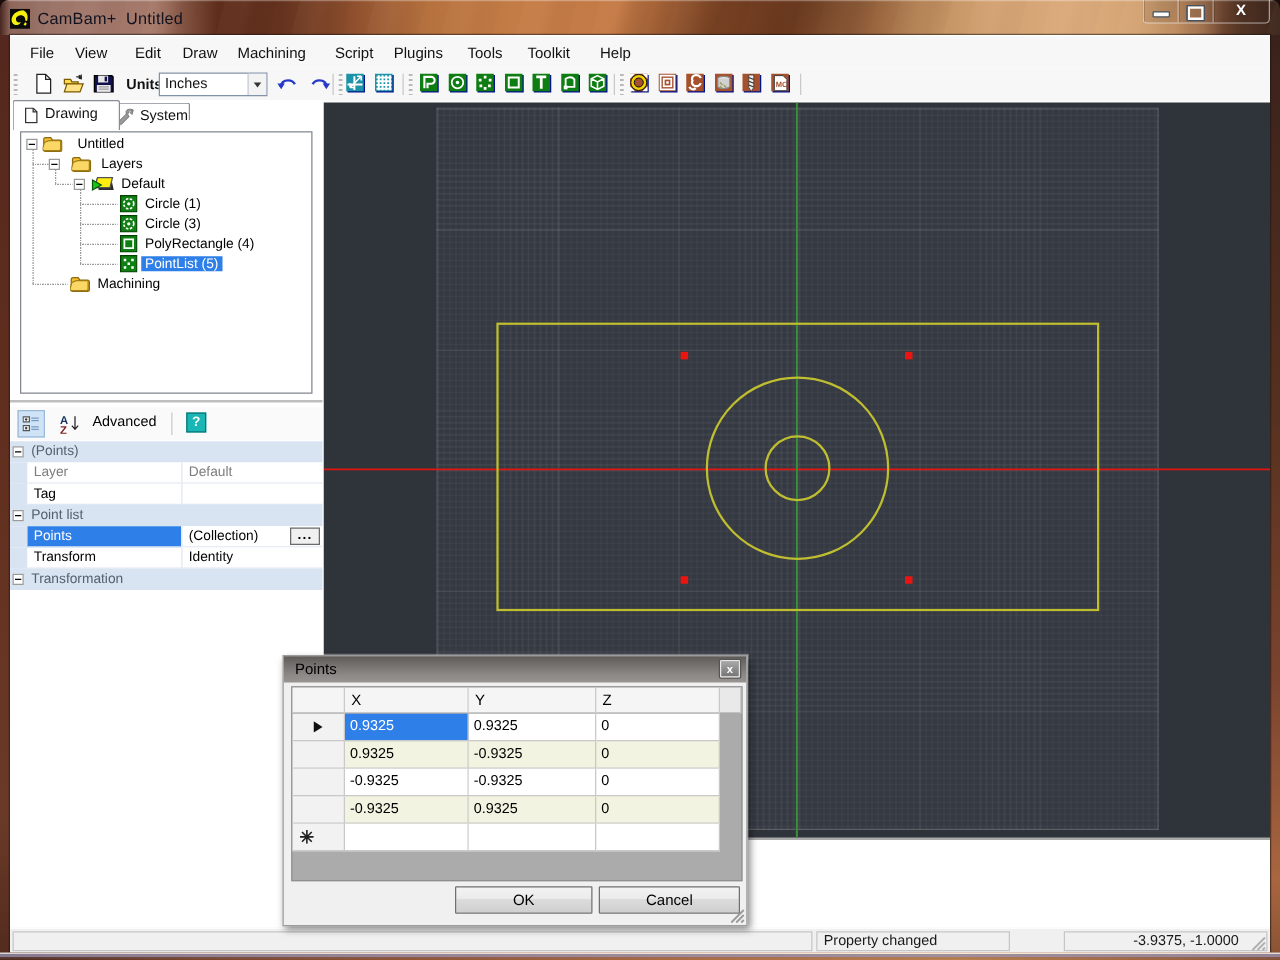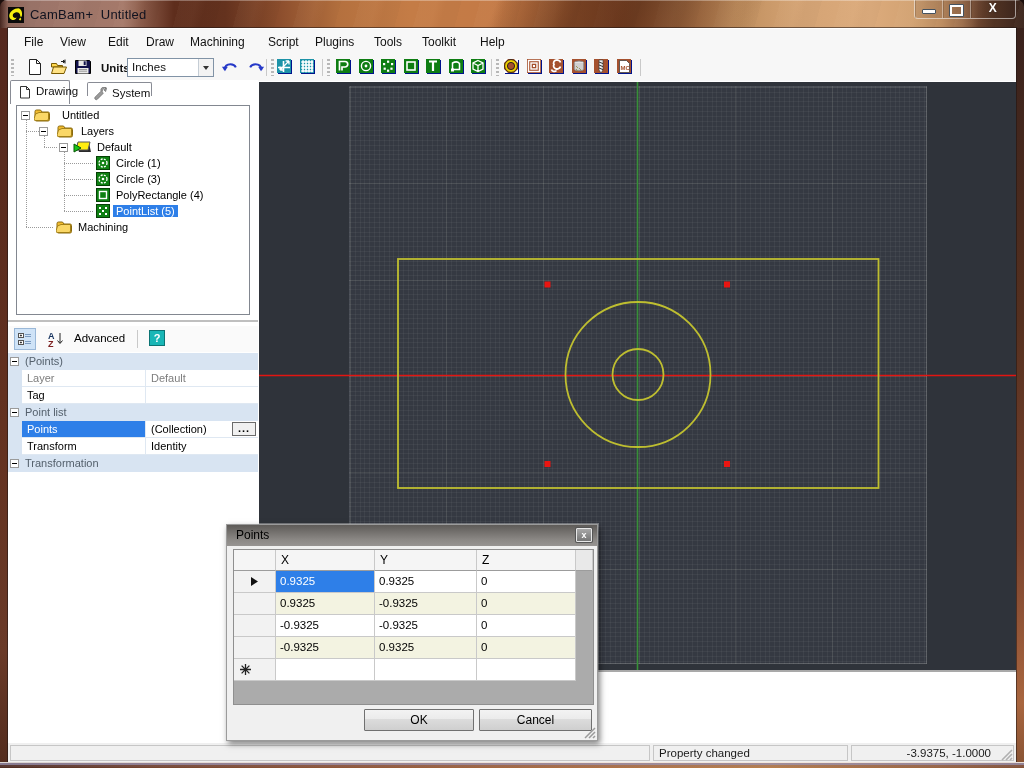--- a/index.html
+++ b/index.html
@@ -230,21 +230,21 @@
     </svg>
  <svg class="ticon" style="left:608px" width="18" height="18" viewBox="0 0 18 18">
       <rect x="2" y="2" width="14" height="14" fill="#00138c"></rect>
       <rect x="1" y="1" width="14" height="14" fill="#a5512e"></rect>
       <path d="M3.5 2.5 h7 l3 3 v9 h-10 Z" fill="#fff" stroke="#333" stroke-width="0.7"></path>
       <text x="4.6" y="11.5" font-size="6" font-weight="bold" fill="#a5512e" font-family="Liberation Sans">MC</text>
     </svg>
  <div class="tsep" style="left:632px"></div>
 </div>
 <div class="panel">
- <div class="tab" style="left:2px;top:0;width:60px;height:24px;border-bottom:none;border-radius:2px 2px 0 0;z-index:2">
+ <div class="tab" style="left:2px;top:0;width:86px;height:24px;border-bottom:none;border-radius:2px 2px 0 0;z-index:2">
    <svg style="position:absolute;left:8px;top:5px" width="12" height="13" viewBox="0 0 12 13">
         <path d="M1.5 0.5 h6 l3 3 v8.5 h-9 Z" fill="#fff" stroke="#333"></path>
         <path d="M7.5 0.5 v3 h3" fill="none" stroke="#333"></path>
       </svg>
    <span class="lab" style="left:25px">Drawing</span>
     </div>
  <div class="tab" style="left:79px;top:2px;width:65px;height:14px;border-bottom:none;border-radius:2px 2px 0 0;background:#fff">
    <svg style="position:absolute;left:6px;top:4px" width="15" height="14" viewBox="0 0 15 14">
         <path d="M12.6 1.2 a3.2 3.2 0 0 0 -3.4 5.2 L3.4 12.2 a1.5 1.5 0 0 1 -2.2 -2.2 L7 4.2 a3.2 3.2 0 0 1 5.2 -3.4 L10 3 l1.6 1.6 Z" fill="#9a9a9a" stroke="#6e6e6e" stroke-width="0.7"></path>
       </svg>
@@ -377,21 +377,21 @@
   <circle cx="379" cy="292.5" r="25.5" fill="none" stroke="#bebe30" stroke-width="1.8"></circle>
   <rect x="285.5" y="199.5" width="6" height="6" fill="#ea1511"></rect>
   <rect x="465" y="199.5" width="6" height="6" fill="#ea1511"></rect>
   <rect x="285.5" y="379" width="6" height="6" fill="#ea1511"></rect>
   <rect x="465" y="379" width="6" height="6" fill="#ea1511"></rect>
  </svg>
 </div>
 <div class="bstrip"></div>
 <div class="statusbar">
  <div class="scell" style="left:2px;width:640px"></div>
- <div class="scell" style="left:645px;width:195px;padding-left:5px">Property changed</div>
+ <div class="scell" style="left:645px;width:155px;padding-left:5px">Property changed</div>
  <div class="scell" style="left:843px;width:163px;text-align:right;padding-right:22px">-3.9375, -1.0000</div>
  <svg style="position:absolute;right:3px;top:5px" width="13" height="13" viewBox="0 0 13 13">
       <path d="M12 2 L2 12 M12 6 L6 12 M12 10 L10 12" stroke="#b0b0b0" stroke-width="1.6"></path>
     </svg>
 </div>
 <div class="bframe"></div>
 <div class="dialog" id="dlg">
  <div class="dtitle">Points</div>
  <div class="dclose">x</div>
  <div class="dgrid">

